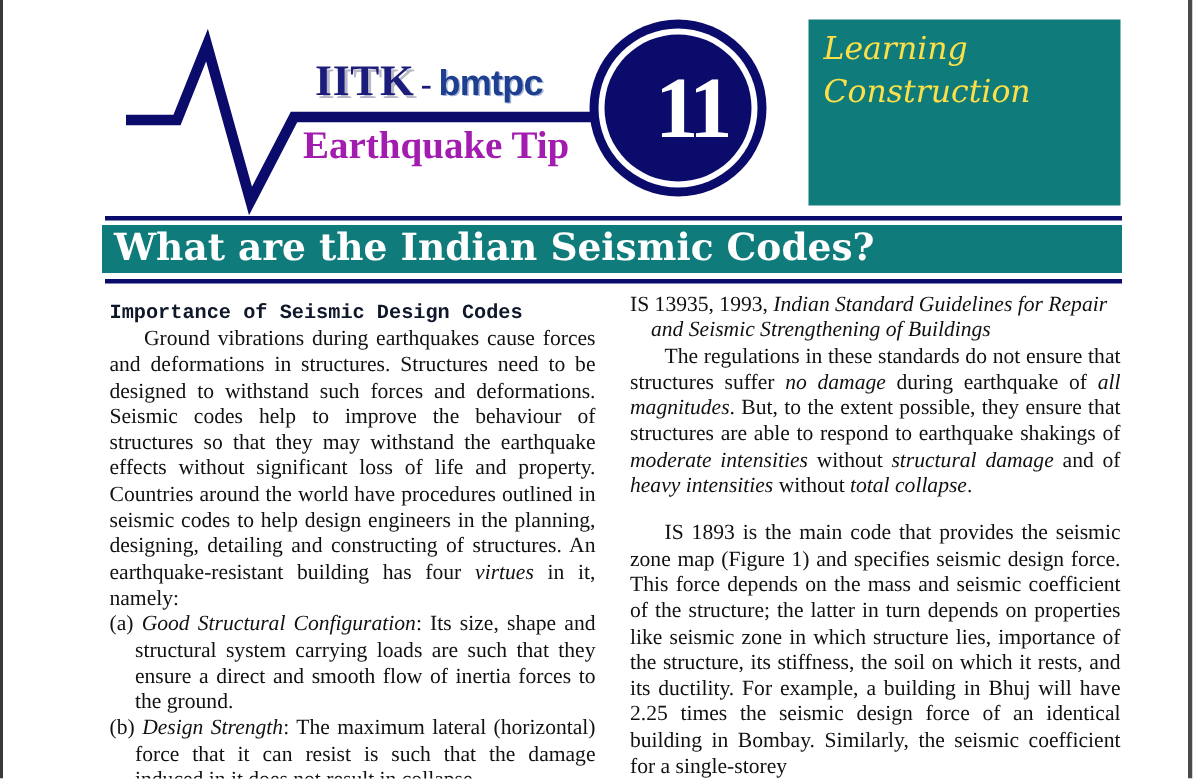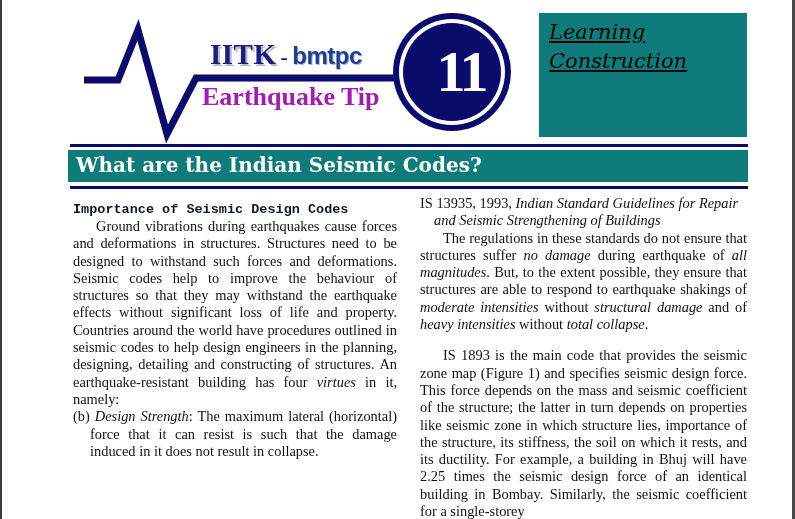--- a/index.html
+++ b/index.html
@@ -34,31 +34,31 @@
   .circle-num {
     position: absolute; left: 416px; top: 32px; width: 90px; height: 80px;
     text-align: center; color: #fff;
     font-family: "Liberation Serif", serif; font-size: 58px; font-weight: bold;
     line-height: 80px; letter-spacing: -3px;
   }
 
   
   .series-box {
     position: absolute; left: 539px; top: 13px; width: 208px; height: 124px;
-    background: #0f7b7b; color: #000000;
+    background: #0f7b7b; color: #fde047;
     font-family: "DejaVu Serif", serif; font-style: italic;
-    font-size: 21px; line-height: 28.5px; padding: 5px 0 0 10px; box-sizing: border-box; text-decoration: underline;
+    font-size: 21px; line-height: 28.5px; padding: 5px 0 0 10px; box-sizing: border-box;
   }
 
   
   .rule { position: absolute; left: 70px; width: 678px; height: 3px; background: #0b0b6b; }
   .title-bar {
     position: absolute; left: 68px; top: 150px; width: 680px; height: 32px;
     background: #0f7b7b; color: #fff;
-    font-family: "DejaVu Serif", serif; font-weight: bold; font-size: 20px;
+    font-family: "DejaVu Serif", serif; font-weight: bold; font-size: 25px;
     line-height: 30px; padding-left: 8px; box-sizing: border-box;
   }
 
   
   .col { position: absolute; top: 197px; font-size: 14.4px; line-height: 17.3px; }
   .col-left { left: 73px; width: 324px; }
   .col-right { left: 420px; width: 327px; }
   .heading {
     font-family: Liberation Mono, monospace; font-weight: bold;
     font-size: 13.5px; color: #0f172a; margin: 4px 0 0 0; line-height: 17px;
@@ -93,20 +93,21 @@
   <div>Construction</div>
 </div>
 
 <div class="rule" style="top:144px;"></div>
 <div class="title-bar">What are the Indian Seismic Codes?</div>
 <div class="rule" style="top:186px;"></div>
 
 <div class="col col-left">
   <div class="heading">Importance of Seismic Design Codes</div>
   <p class="indent"><span>Ground vibrations during earthquakes cause forces and deformations in structures. Structures need to be designed to withstand such forces and deformations. Seismic codes help to improve the behaviour of structures so that they may withstand the earthquake effects without significant loss of life and property. Countries around the world have procedures outlined in seismic codes to help design engineers in the planning, designing, detailing and constructing of structures. An earthquake-resistant building has four </span><em>virtues</em><span> in it, namely:</span></p>
+  <p class="hang"><span>(a)</span> <em>Good Structural Configuration</em><span>: Its size, shape and structural system carrying loads are such that they ensure a direct and smooth flow of inertia forces to the ground.</span></p>
   <p class="hang"><span>(b)</span> <em>Design Strength</em><span>: The maximum lateral (horizontal) force that it can resist is such that the damage induced in it does not result in collapse.</span></p>
 
 </div>
 
 <div class="col col-right" style="top:195px;">
   <p class="ref"><span>IS 13935, 1993, </span><em>Indian Standard Guidelines for Repair and Seismic Strengthening of Buildings</em></p>
   <p class="indent"><span>The regulations in these standards do not ensure that structures suffer </span><em>no damage</em><span> during earthquake of </span><em>all magnitudes</em><span>. But, to the extent possible, they ensure that structures are able to respond to earthquake shakings of </span><em>moderate intensities</em><span> without </span><em>structural damage</em><span> and of </span><em>heavy intensities</em><span> without </span><em>total collapse</em><span>.</span></p>
   <div class="spacer"></div>
   <p class="indent">IS 1893 is the main code that provides the seismic zone map (Figure 1) and specifies seismic design force. This force depends on the mass and seismic coefficient of the structure; the latter in turn depends on properties like seismic zone in which structure lies, importance of the structure, its stiffness, the soil on which it rests, and its ductility. For example, a building in Bhuj will have 2.25 times the seismic design force of an identical building in Bombay. Similarly, the seismic coefficient for a single-storey</p>
 </div>

